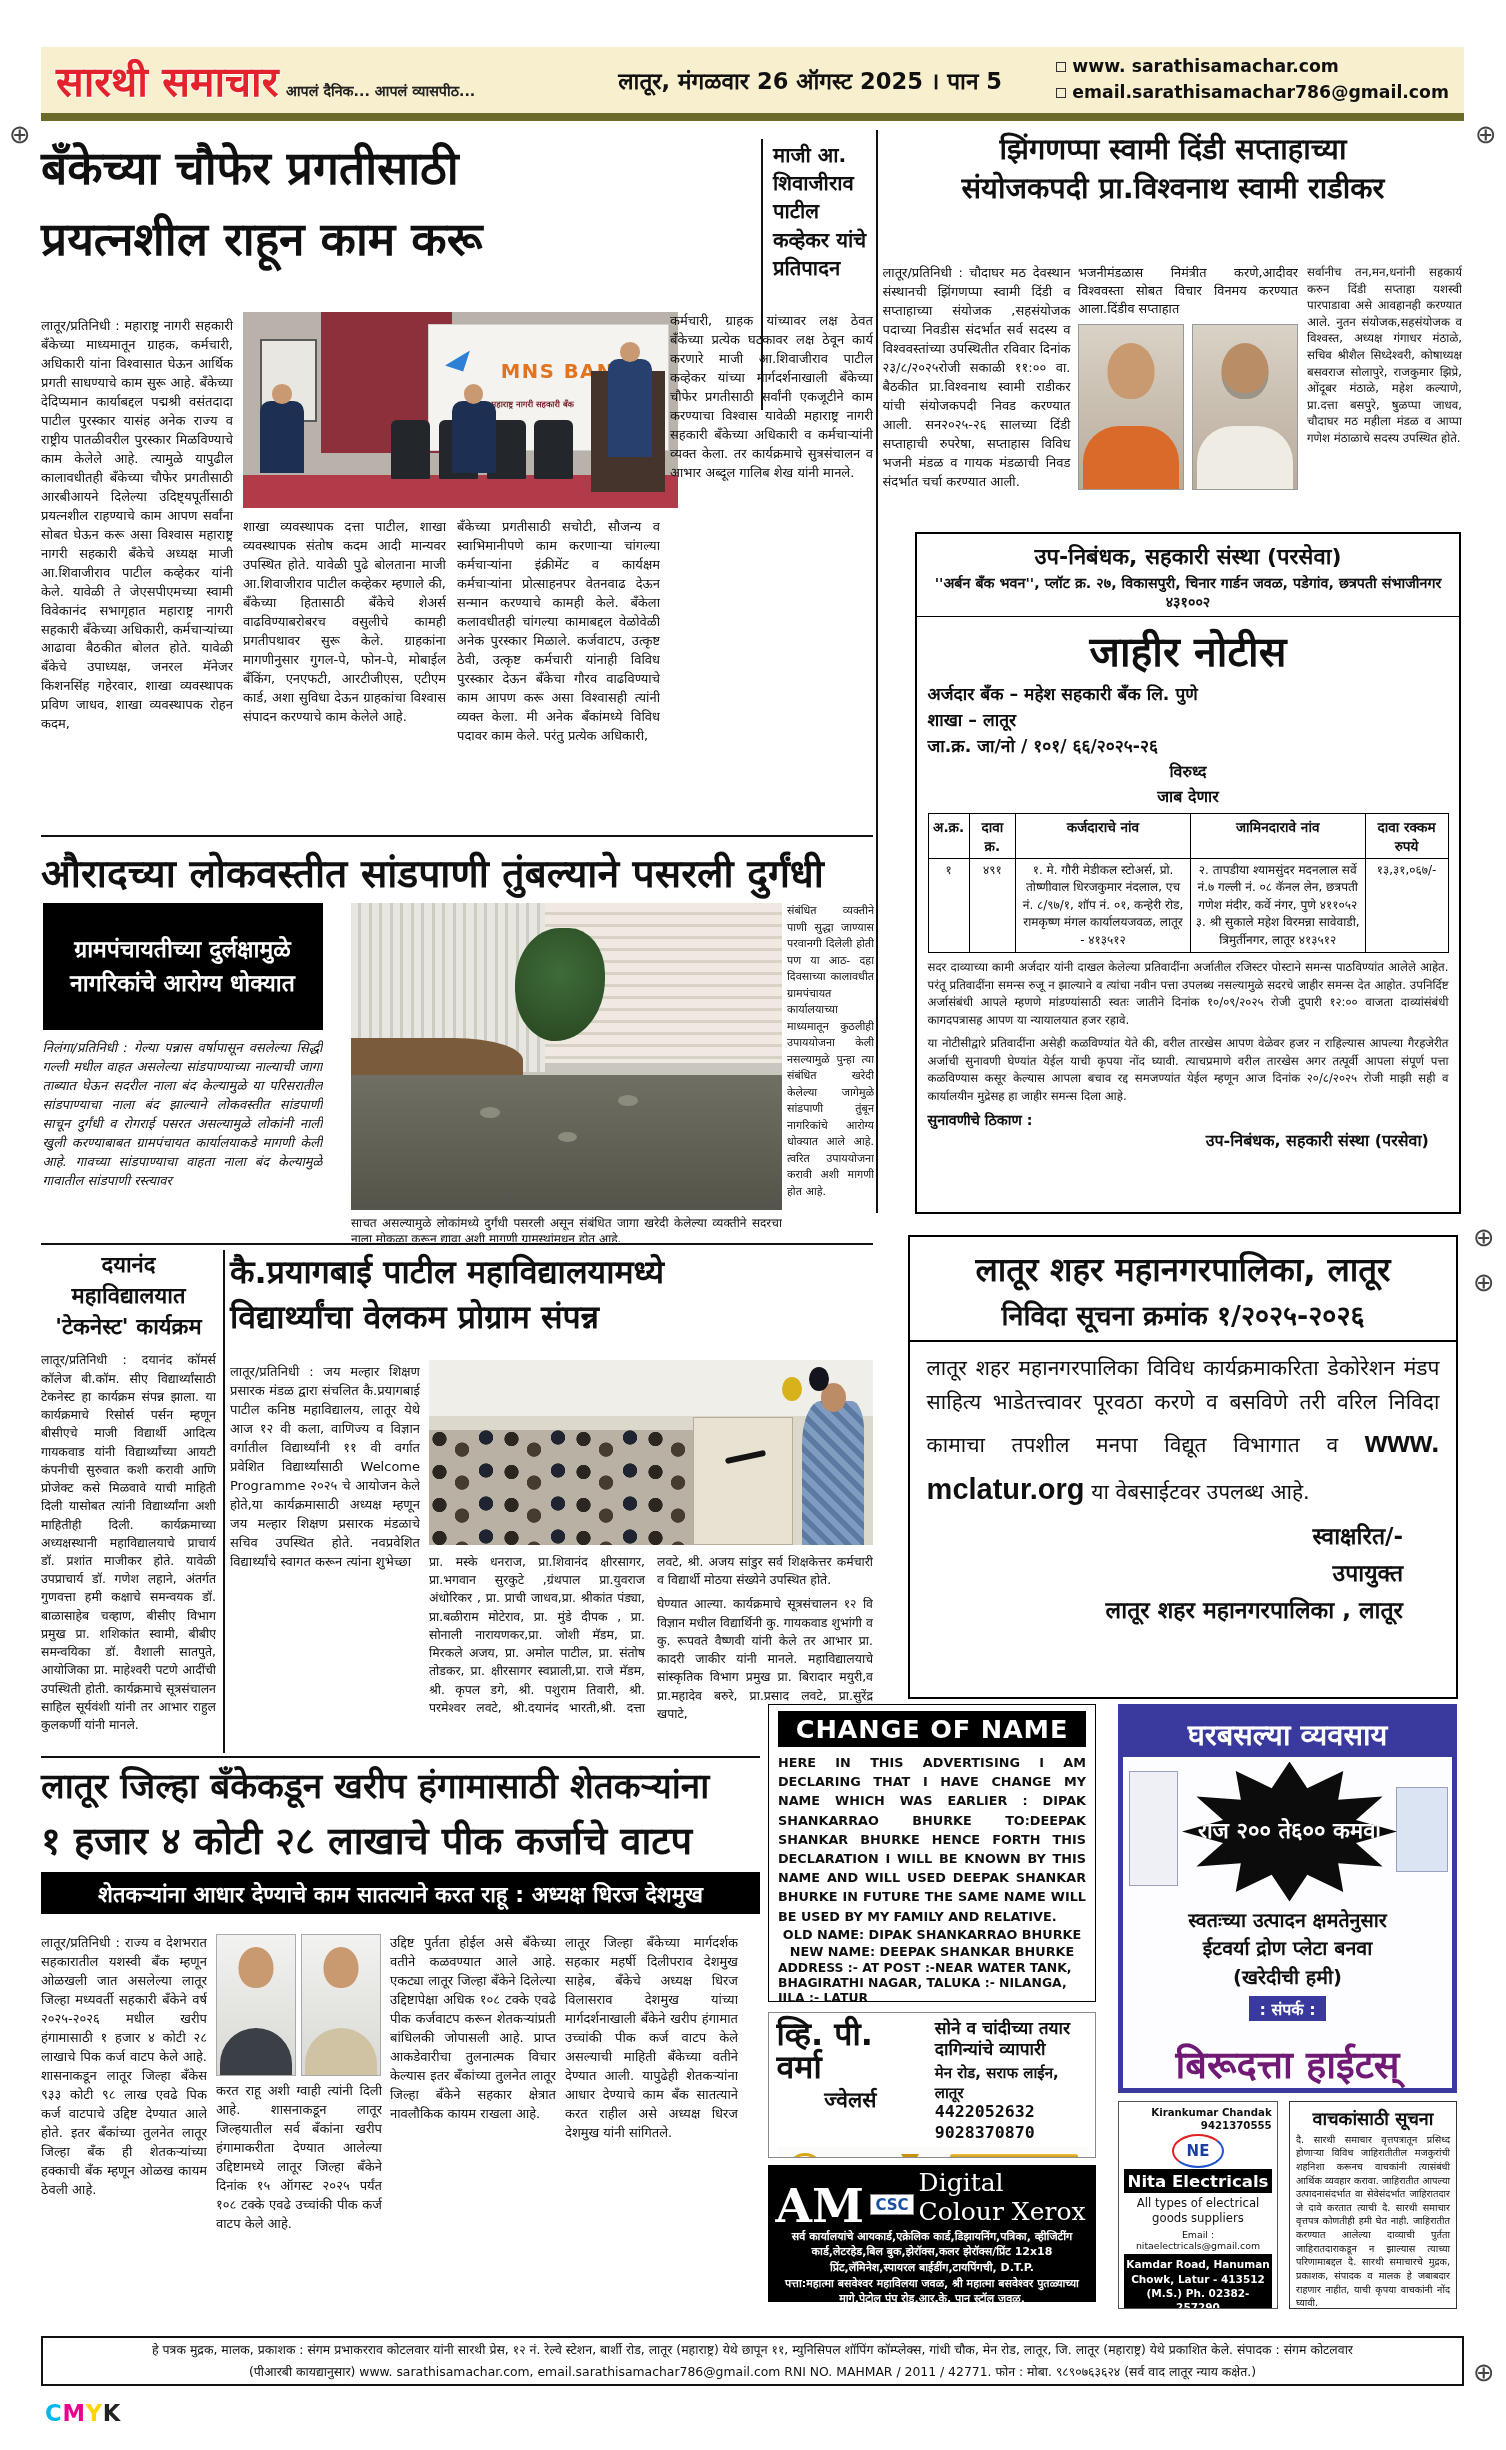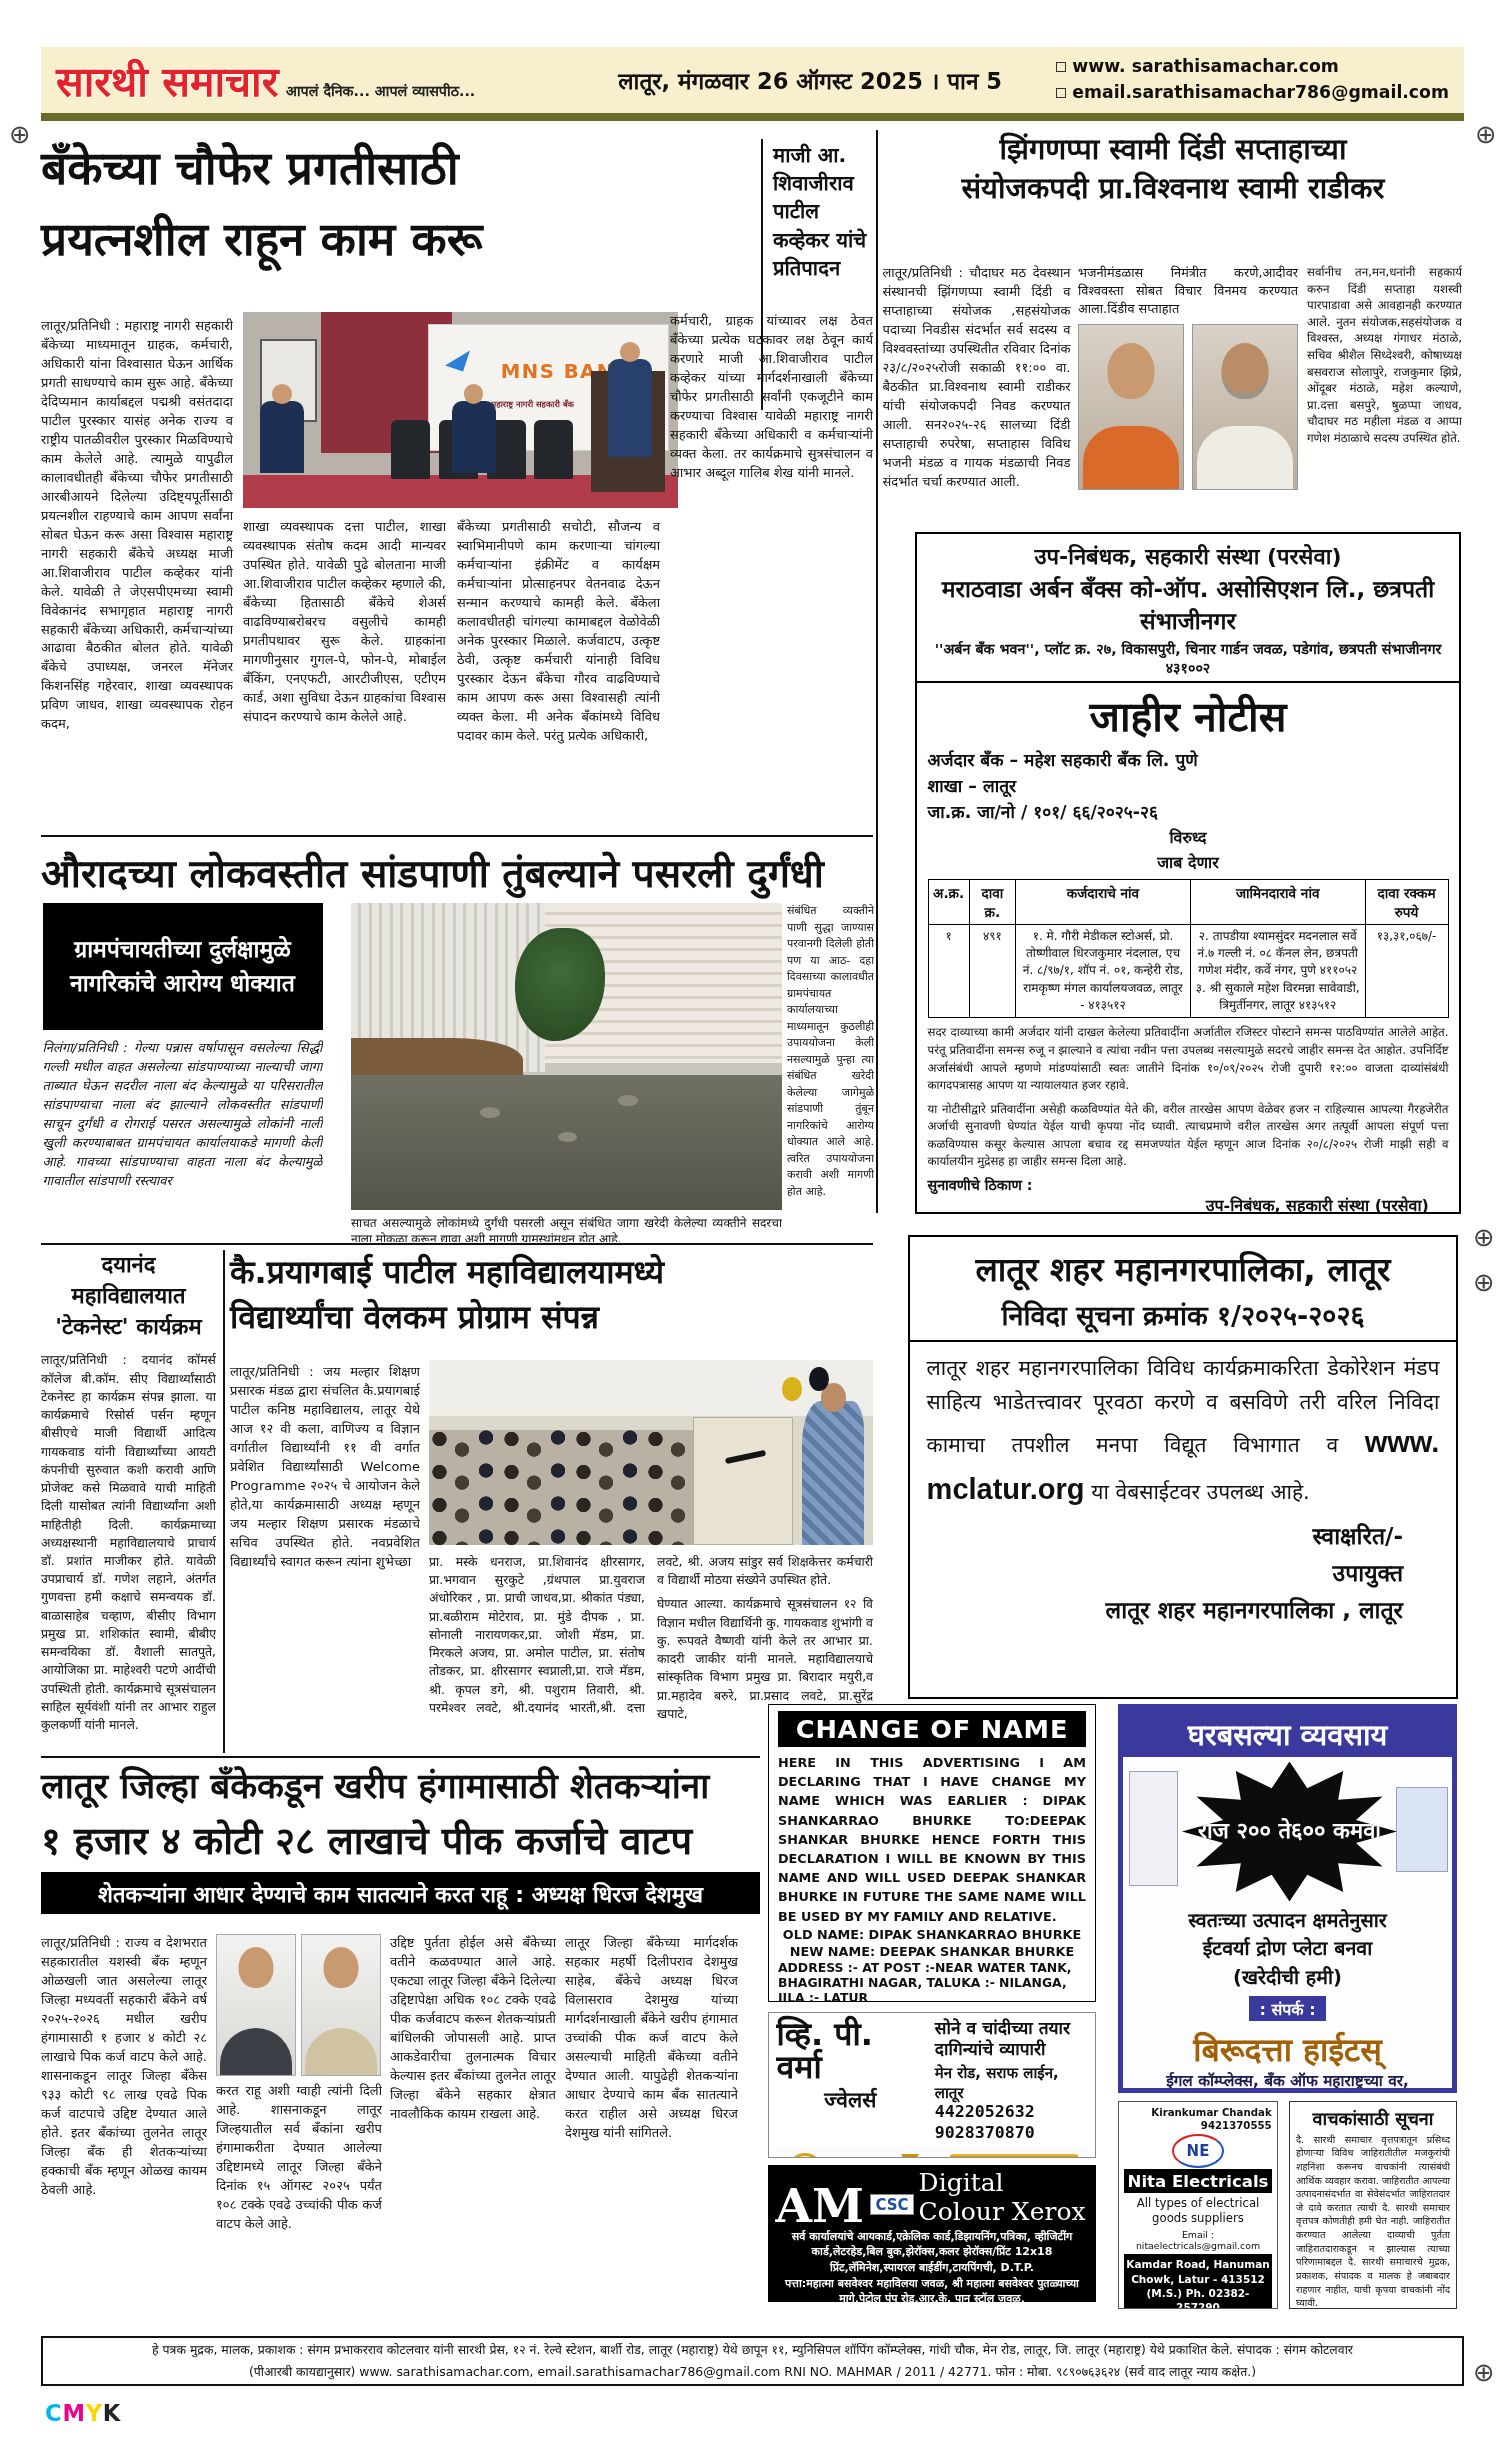--- a/index.html
+++ b/index.html
@@ -166,21 +166,21 @@
 
   
   .ghar{left:1118px;top:1704px;width:339px;height:389px;border:5.3px solid #3a3a9e;box-sizing:border-box;background:#fdfdff;}
   .gh-head{background:#3a3a9e;color:#fff;font-size:29px;font-weight:800;text-align:center;padding:4.5px 0;}
   .gh-zone{position:relative;height:148px;}
   .gh-star{position:absolute;left:59px;top:4.5px;width:215px;height:140px;background:#0c0c0c;display:flex;flex-direction:row;align-items:center;justify-content:center;color:#fff;font-weight:800;font-size:22px;line-height:1.3;
     clip-path:polygon(100% 50%,80.9% 58.28%,93.3% 75%,72.63% 72.63%,75% 93.3%,58.28% 80.9%,50% 100%,41.72% 80.9%,25% 93.3%,27.37% 72.63%,6.7% 75%,19.1% 58.28%,0% 50%,19.1% 41.72%,6.7% 25%,27.37% 27.37%,25% 6.7%,41.72% 19.1%,50% 0%,58.28% 19.1%,75% 6.7%,72.63% 27.37%,93.3% 25%,80.9% 41.72%);}
   .gh-prod{position:absolute;background:#eef0f6;border:0.8px solid #9aa0c0;}
   .gh-body{font-size:19.6px;font-weight:800;text-align:center;line-height:1.4;margin-top:1.5px;}
   .gh-chip{display:inline-block;background:#3a3a9e;color:#fff;font-size:16px;font-weight:800;padding:1.5px 10.5px;margin-top:4.5px;}
-  .gh-brand{color:#a16207;font-size:32px;font-weight:800;text-align:center;margin-top:6px;}
+  .gh-brand{color:#701a75;font-size:38px;font-weight:800;text-align:center;margin-top:16px;}
   .gh-addr{font-size:15.4px;font-weight:800;text-align:center;color:#1c1c50;line-height:1.45;}
 
   
   .nita{left:1118px;top:2101px;width:160px;height:208px;border:1.5px solid #555;box-sizing:border-box;padding:3.8px 5.3px;background:#fff;}
   .ni-own{font-size:10.2px;font-weight:700;text-align:right;line-height:1.3;}
   .ni-logo{width:48px;height:30px;border:2.3px solid;border-color:#e02020 #2255cc #2255cc #e02020;border-radius:50%;margin:1.5px auto;display:flex;align-items:center;justify-content:center;font-size:15px;font-weight:800;color:#1a3fa0;}
   .ni-name{background:#000;color:#fff;font-size:16.6px;font-weight:800;text-align:center;padding:2.3px 0;}
   .ni-desc{font-size:11.7px;text-align:center;margin-top:3px;line-height:1.3;}
   .ni-mail{font-size:9.4px;text-align:center;margin-top:2.3px;}
   .ni-addr{background:#000;color:#fff;font-size:10.5px;font-weight:700;text-align:center;margin-top:3.8px;padding:3px 1.5px;line-height:1.35;}
@@ -288,21 +288,20 @@
           <div class="po-head" style="background:#b98e66;box-shadow:0 -6px 0 #9a9489 inset;"></div>
           <div class="po-torso po-white"></div>
         </div>
       </div>
     </div>
     <div class="di-c3 di-small j hid">सर्वानीच तन,मन,धनांनी सहकार्य करुन दिंडी सप्ताहा यशस्वी पारपाडावा असे आवहानही करण्यात आले. नुतन संयोजक,सहसंयोजक व विश्वस्त, अध्यक्ष गंगाधर मंठाळे, सचिव श्रीशैल सिध्देश्वरी, कोषाध्यक्ष बसवराज सोलापुरे, राजकुमार झिप्रे, ओंदूबर मंठाळे, महेश कल्याणे, प्रा.दत्ता बसपुरे, षुळप्पा जाधव, चौदाघर मठ महीला मंडळ व आप्पा गणेश मंठाळाचे सदस्य उपस्थित होते.</div>
   </div>
 
   <div class="abs notice hid">
     <div class="c no-org1">उप-निबंधक, सहकारी संस्था (परसेवा)</div>
-    <div class="c no-org2">मराठवाडा अर्बन बँक्स को-ऑप. असोसिएशन लि., छत्रपती संभाजीनगर</div>
     <div class="c no-org3">''अर्बन बँक भवन'', प्लॉट क्र. २७, विकासपुरी, चिनार गार्डन जवळ, पडेगांव, छत्रपती संभाजीनगर ४३१००२</div>
     <div class="no-div"></div>
     <div class="c no-title">जाहीर नोटीस</div>
     <div class="no-line">अर्जदार बँक – महेश सहकारी बँक लि. पुणे</div>
     <div class="no-line">शाखा – लातूर</div>
     <div class="no-line">जा.क्र. जा/नो / १०१/ ६६/२०२५-२६</div>
     <div class="c no-mid">विरुध्द</div>
     <div class="c no-mid">जाब देणार</div>
     <table class="no-table">
       <thead>

